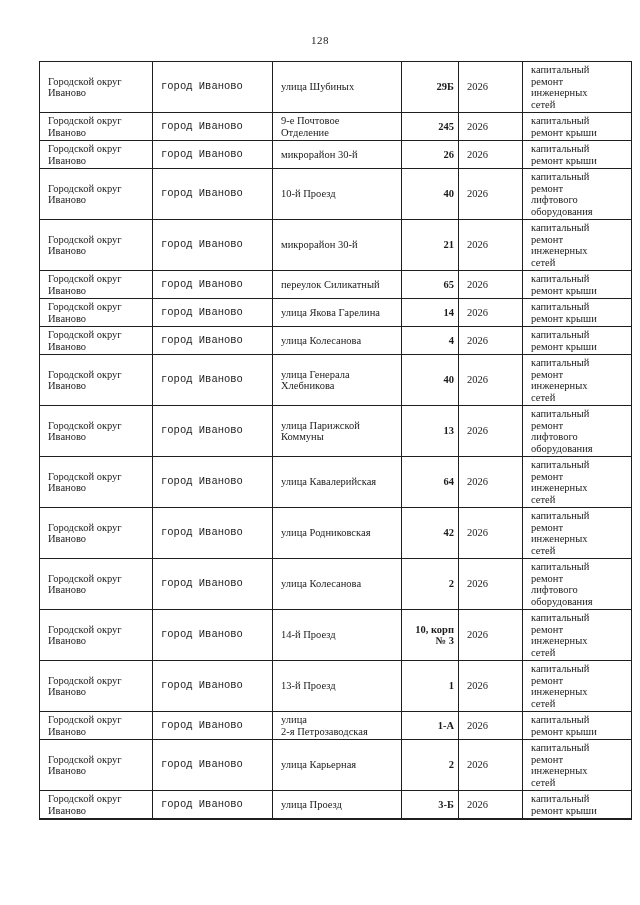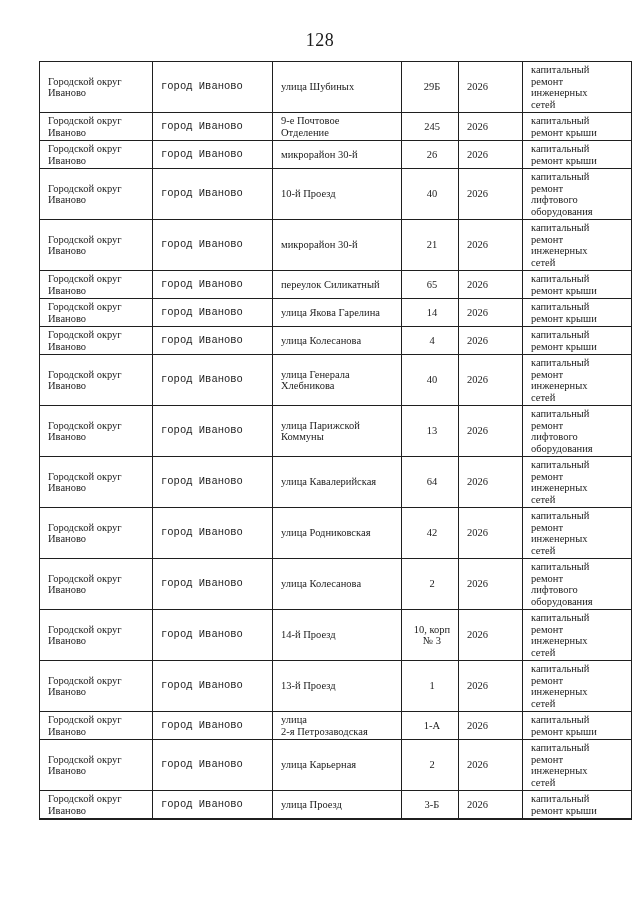--- a/index.html
+++ b/index.html
@@ -10,21 +10,21 @@
   body {
     width: 640px;
     height: 905px;
     font-family: "Liberation Serif", "DejaVu Serif", serif;
     color: #1c1c1c;
     overflow: hidden;
   }
   .page-number {
     text-align: center;
     margin: 33px 0 0 0;
-    font-size: 18px;
+    font-size: 11px;
     line-height: 15px;
     letter-spacing: 0.5px;
   }
   table.repair-table {
     border-collapse: collapse;
     table-layout: fixed;
     width: 592px;
     margin: 13px 0 0 39px;
     border: 1px solid #1f1f1f;
     border-bottom-width: 2px;
@@ -33,23 +33,24 @@
     border: 1px solid #1f1f1f;
     font-size: 10.5px;
     line-height: 11.5px;
     vertical-align: middle;
     padding: 2px 4px 2px 8px;
     word-wrap: break-word;
   }
   td.c-city { padding-left: 10px; font-family: Liberation Mono, monospace; }
   td.c-street { white-space: pre-line; }
   td.c-house {
-    text-align: center;
+    text-align: right;
     padding: 2px 2px;
     white-space: pre-line;
+    font-weight: bold;
   }
   td.c-year {
     text-align: left;
     padding: 2px 2px;
   }
   td.c-work {
     white-space: pre-line;
     padding: 2px 2px 2px 5px;
   }
 </style>

